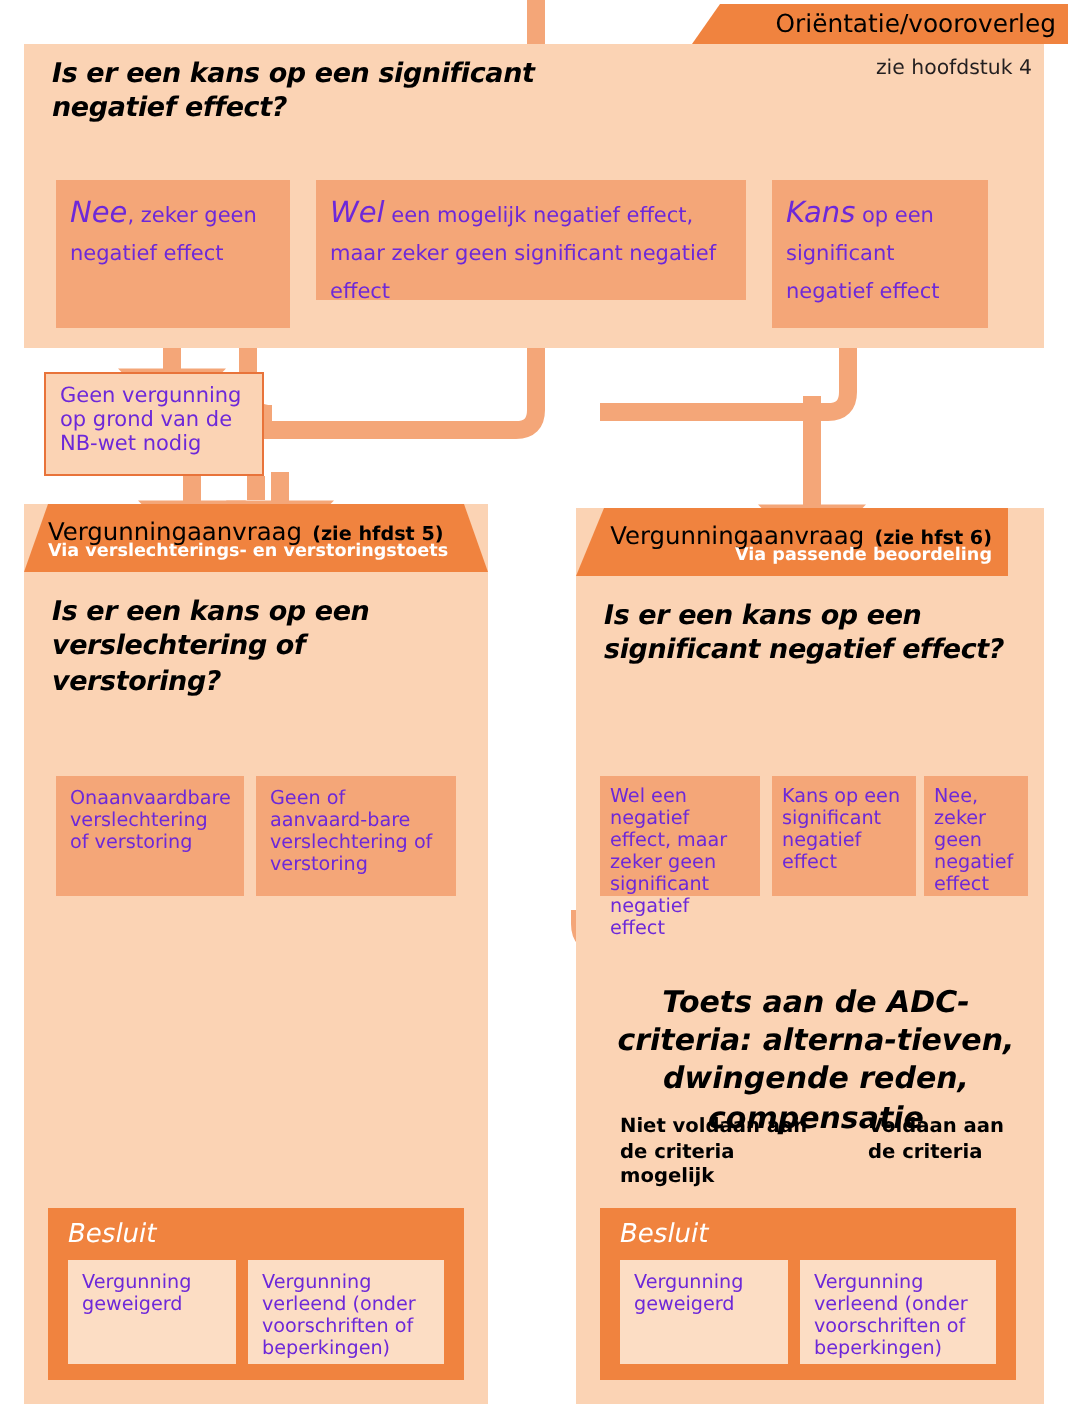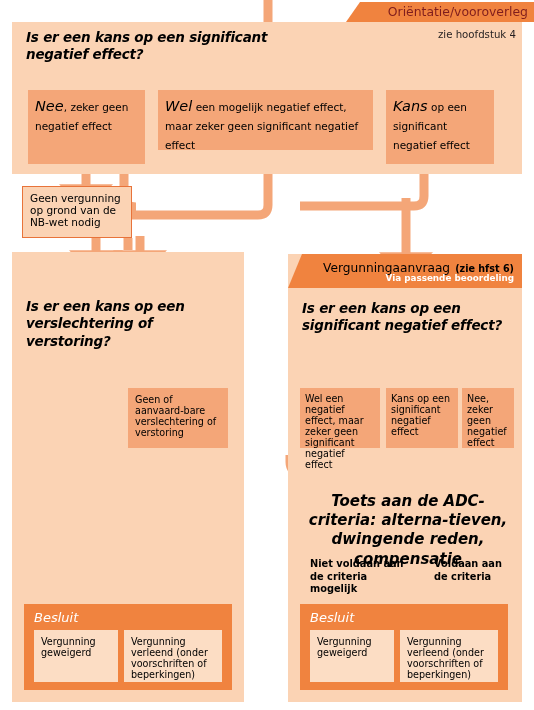--- a/index.html
+++ b/index.html
@@ -25,25 +25,25 @@
   .t      {position:absolute;color:#000000;line-height:1.28;}
   .q      {font-weight:bold;font-style:italic;font-size:13.5px;letter-spacing:-.2px;}
   .bodytx {font-size:10.5px;}
   .bodytx.sm{font-size:9.6px;}
   .lbl-it {font-weight:bold;font-size:9.8px;}
   .adc    {font-style:italic;font-weight:bold;font-size:15px;text-align:center;}
   .big-it {font-style:italic;font-size:14.5px;font-weight:400;}
   .hdr-main{font-size:12.2px;}
   .hdr-ch  {font-size:9.6px;font-weight:bold;}
   .hdr-sub {font-size:8.8px;font-weight:bold;}
-  .banner-t{font-size:12.4px;color:#7f1d1d;}
+  .banner-t{font-size:12.4px;color:#000000;}
   .note    {font-size:10.2px;color:#231f20;}
   .besluit-t{color:#ffffff;font-size:13px;font-style:italic;}
 
-  .boxtx{position:absolute;left:0;top:0;right:0;padding:6px 7px;color:#000000;}
+  .boxtx{position:absolute;left:0;top:0;right:0;padding:6px 7px;color:#6d28d9;}
 </style>
 </head>
 <body>
 
 <div id="stage">
 
   <svg id="wires" viewBox="0 0 534 710">
     <defs>
       <marker id="ah" markerWidth="7" markerHeight="6" refX="0.2" refY="3" orient="auto" markerUnits="strokeWidth">
         <path d="M0,0 L0,6 L3.1,3 z" fill="#f4a678"></path>
@@ -123,42 +123,53 @@
       <span class="big-it">Kans</span><span class="bodytx"> op een significant negatief effect</span>
     </div>
   </div>
 
   <div class="box outline" style="left:22px;top:186px;width:110px;height:52px;">
     <div class="boxtx bodytx" style="padding:5px 7px;">Geen vergunning op grond van de NB-wet nodig</div>
   </div>
 
   <div class="panel" style="left:12px;top:252px;width:232px;height:450px;"></div>
 
+  <div class="hdr" style="left:12px;top:252px;width:232px;height:34px;
+              clip-path:polygon(12px 0, 220px 0, 232px 34px, 0 34px);">
+    <div class="t" style="left:12px;top:3px;white-space:nowrap;">
+      <span class="hdr-main">Vergunningaanvraag</span>
+      <span class="hdr-ch">(zie hfdst 5)</span>
+    </div>
+    <div class="t hdr-sub" style="left:12px;top:19px;color:#ffffff;white-space:nowrap;">Via verslechterings- en verstoringstoets</div>
+  </div>
 
   <div class="t q" style="left:26px;top:298px;width:200px;">Is er een kans op een verslechtering of verstoring?</div>
 
+  <div class="box" style="left:28px;top:388px;width:94px;height:60px;">
+    <div class="boxtx bodytx sm">Onaanvaardbare verslechtering of verstoring</div>
+  </div>
 
   <div class="box" style="left:128px;top:388px;width:100px;height:60px;">
     <div class="boxtx bodytx sm">Geen of aanvaard-bare verslechtering of verstoring</div>
   </div>
 
   <div class="besluit" style="left:24px;top:604px;width:208px;height:86px;"></div>
   <div class="t besluit-t" style="left:34px;top:610px;">Besluit</div>
 
   <div class="box white" style="left:34px;top:630px;width:84px;height:52px;">
     <div class="boxtx bodytx sm">Vergunning geweigerd</div>
   </div>
   <div class="box white" style="left:124px;top:630px;width:98px;height:52px;">
     <div class="boxtx bodytx sm">Vergunning verleend (onder voorschriften of beperkingen)</div>
   </div>
 
   <div class="panel" style="left:288px;top:254px;width:234px;height:448px;"></div>
 
-  <div class="hdr" style="left:288px;top:254px;width:234px;height:34px;
-              clip-path:polygon(14px 0, 234px 0, 234px 34px, 0 34px);">
+  <div class="hdr" style="left:288px;top:254px;width:200px;height:34px;
+              clip-path:polygon(14px 0, 234px 0, 234px 34px, 0 34px);padding-left:16px;">
     <div class="t" style="right:8px;top:3px;white-space:nowrap;text-align:right;">
       <span class="hdr-main">Vergunningaanvraag</span>
       <span class="hdr-ch">(zie hfst 6)</span>
     </div>
     <div class="t hdr-sub" style="right:8px;top:19px;color:#ffffff;white-space:nowrap;">Via passende beoordeling</div>
   </div>
 
   <div class="t q" style="left:302px;top:300px;width:210px;">Is er een kans op een significant negatief effect?</div>
 
   <div class="box" style="left:300px;top:388px;width:80px;height:60px;">

